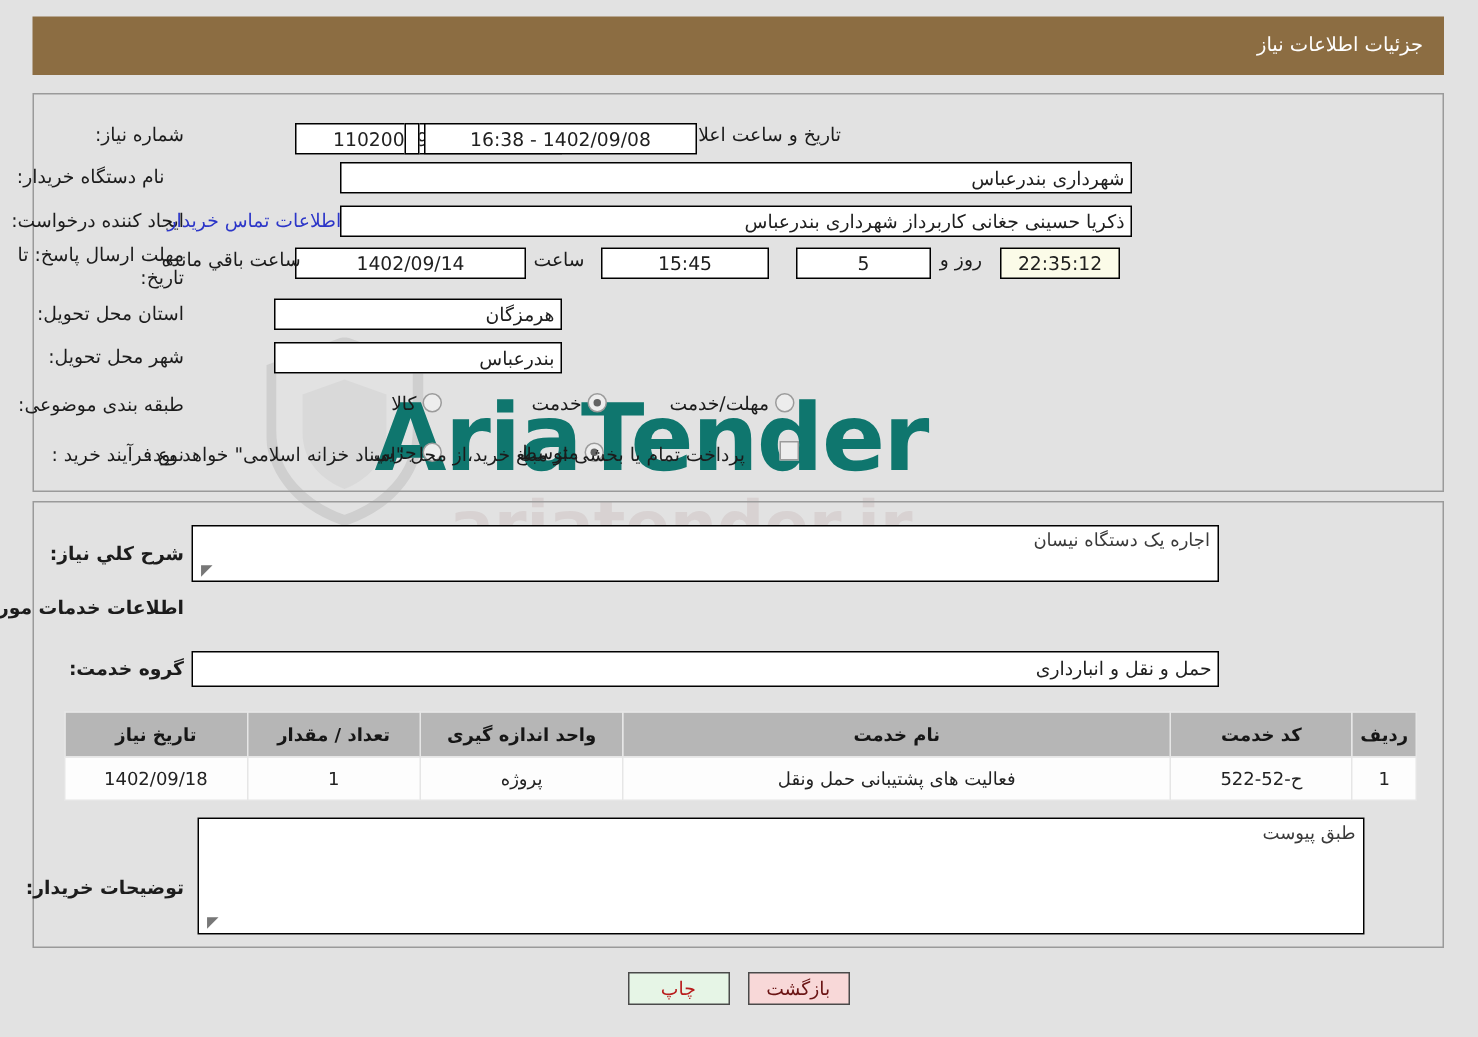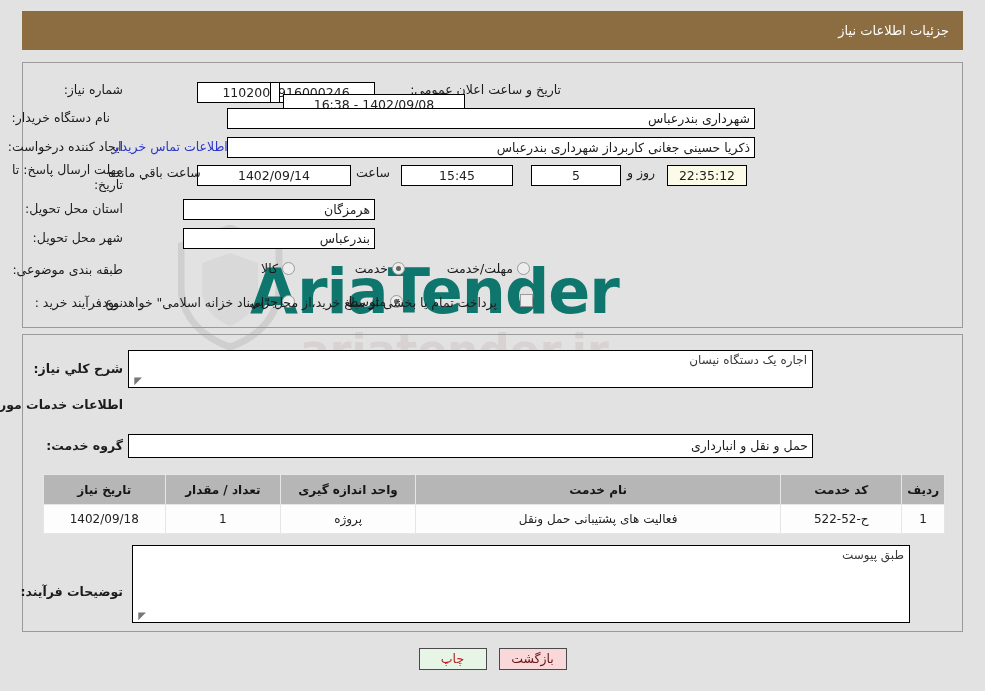--- a/index.html
+++ b/index.html
@@ -247,21 +247,21 @@
 </div>
 <div class="row" style="right:610px; top:82px;">
   <div class="fld" style="width:178px;">1102004916000246</div>
 </div>
 <div class="row" style="right:424px; top:82px;">
   <span class="lbl">تاریخ و ساعت اعلان عمومي:</span>
 </div>
 <div class="row" style="right:705px; top:82px; left:auto;">
   <div class="fld" style="width:0;"></div>
 </div>
-<div class="row" style="left:283px; top:82px;margin-top:12px;">
+<div class="row" style="left:283px; top:82px;">
   <div class="fld" style="width:182px;">1402/09/08 - 16:38</div>
 </div>
 
 <div class="row" style="right:875px; top:110px;">
   <span class="lbl">نام دستگاه خریدار:</span>
 </div>
 <div class="row" style="right:230px; top:108px;">
   <div class="fld right" style="width:528px;">شهرداری بندرعباس</div>
 </div>
 
@@ -386,21 +386,21 @@
       <td>ح-52-522</td>
       <td>فعالیت های پشتیبانی حمل ونقل</td>
       <td>پروژه</td>
       <td>1</td>
       <td>1402/09/18</td>
     </tr>
   </tbody>
 </table>
 
 <div class="row" style="right:862px; top:584px;">
-  <span class="lbl lbl-bold">توضیحات فرآیند:</span>
+  <span class="lbl lbl-bold">توضیحات خریدار:</span>
 </div>
 <div class="ta" style="position:absolute; right:75px; top:545px; width:778px; height:78px; z-index:4;">
   <span>طبق پیوست</span>
   <span class="grip">◤</span>
 </div>
 
 <div class="btn-bar">
   <div class="btn btn-back">بازگشت</div>
   <div class="btn btn-print">چاپ</div>
 </div>

